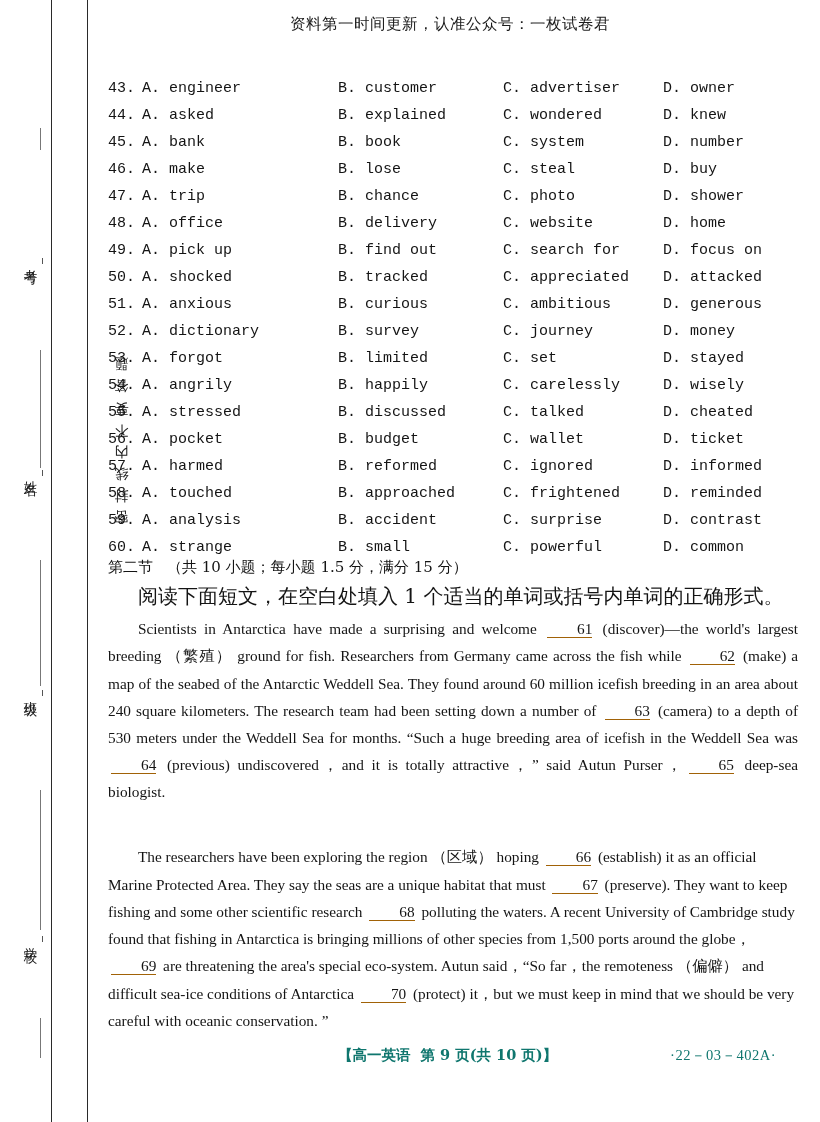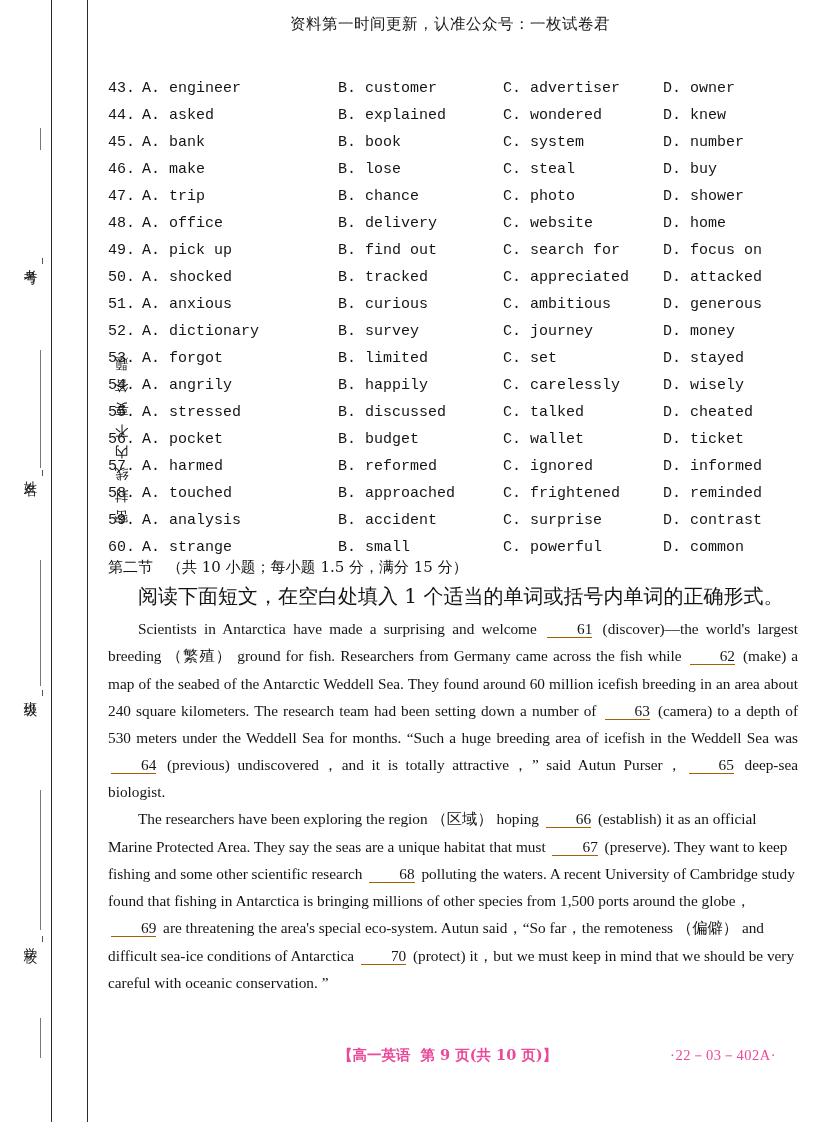--- a/index.html
+++ b/index.html
@@ -147,21 +147,21 @@
   .passage p {
     margin: 0 0 0 0;
     font-size: 15.3px;
     line-height: 27px;
     color: #141414;
     text-align: justify;
     text-justify: inter-word;
     text-indent: 30px;
     font-family: "Liberation Serif", "DejaVu Serif", serif;
   }
-  .passage p.last { text-align: left; }
+  .passage p.last { text-align: left; margin-top: 38px; }
   .cn {
     font-family: "DejaVu Serif", "Liberation Serif", serif;
   }
   .blank {
     display: inline-block;
     min-width: 38px;
     text-align: center;
     border-bottom: 1px solid #a16207;
     line-height: 1.05;
     margin: 0 3px;
@@ -169,21 +169,21 @@
 
   
   .footer {
     position: absolute;
     left: 108px;
     top: 1046px;
     width: 690px;
     display: flex;
     align-items: flex-start;
     font-size: 14.5px;
-    color: #ec4899;
+    color: #0f766e;
   }
   .footer-left {
     margin-left: 230px;
     font-family: "DejaVu Serif", "Liberation Serif", serif;
     font-weight: bold;
   }
   .footer-left .sp { display: inline-block; width: 10px; }
   .footer-right {
     margin-left: auto;
     margin-right: 22px;

